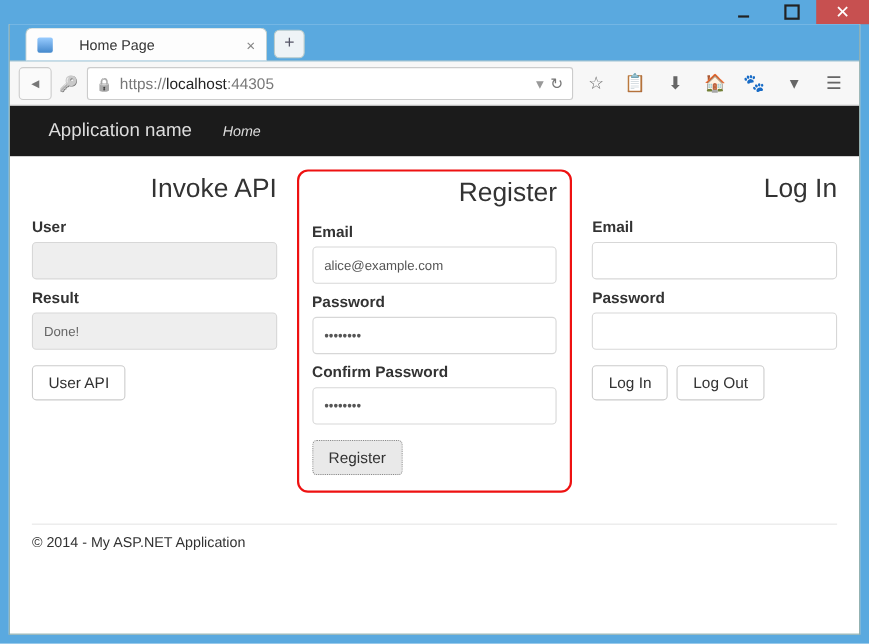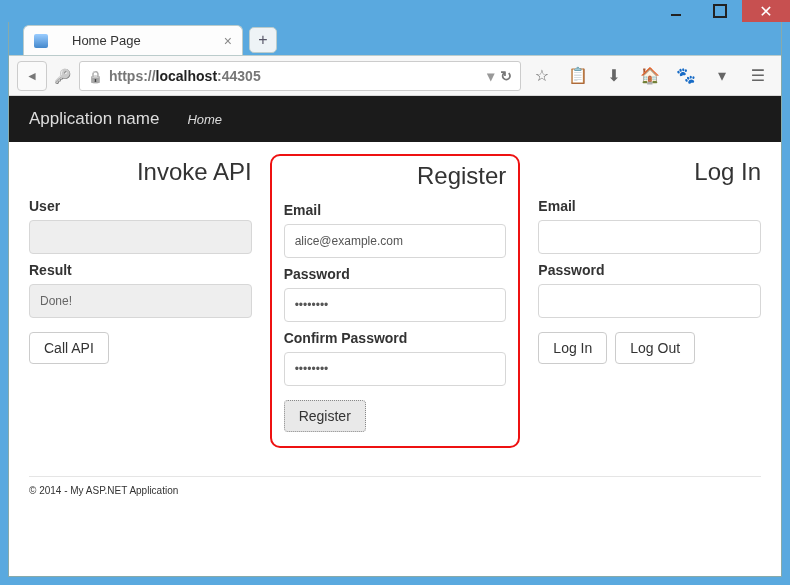--- a/index.html
+++ b/index.html
@@ -20,49 +20,49 @@
   .tab { background: #fdfdfd; border: 1px solid #bcc; border-bottom: none; border-radius: 6px 6px 0 0; height: 30px; min-width: 220px; display: flex; align-items: center; padding: 0 10px; gap: 24px; font-size: 13px; color: #333; }
   .tab .favicon { width: 14px; height: 14px; background: linear-gradient(#9cf,#48c); border-radius: 2px; }
   .tab .x { margin-left: auto; color: #888; font-size: 14px; }
   .newtab { width: 28px; height: 26px; background: #eef3f6; border: 1px solid #bcc; border-radius: 5px; display: flex; align-items: center; justify-content: center; color: #556; font-size: 16px; margin-bottom: 2px;}
 
   .toolbar { height: 40px; background: #f7f7f7; border-bottom: 1px solid #d9d9d9; display: flex; align-items: center; padding: 0 8px; gap: 6px; }
   .navbtn { width: 30px; height: 30px; border: 1px solid #ccc; border-radius: 4px; background: #fafafa; display:flex; align-items:center; justify-content:center; color:#777; }
   .navbtn.back::before { content:"◄"; font-size:12px; }
   .keyicon { width: 20px; height: 20px; display:flex; align-items:center; justify-content:center; color:#555; }
   .keyicon::before { content:"🔑"; font-size:14px; filter: grayscale(1);}
-  .urlbar { flex: 1; height: 30px; border: 1px solid #ccc; border-radius: 3px; background: #fff; display:flex; align-items:center; padding: 0 8px; gap:6px; color:#777; font-size:14px;font-weight:bold; }
+  .urlbar { flex: 1; height: 30px; border: 1px solid #ccc; border-radius: 3px; background: #fff; display:flex; align-items:center; padding: 0 8px; gap:6px; color:#777; font-size:14px; }
   .urlbar .lock::before { content:"🔒"; font-size:12px; color:#777; filter: grayscale(1);}
   .urlbar .url { flex:1; white-space:nowrap; }
   .urlbar .host { color:#222; }
   .urlbar .caret { color:#999; }
   .urlbar .reload::before { content:"↻"; color:#777; font-size:14px; }
   .ticon { width: 30px; height: 30px; display:flex; align-items:center; justify-content:center; color:#666; font-size:16px; }
 
   .content { position: absolute; top: 74px; left:0; right:0; bottom:0; overflow:auto; }
 
-  .appnav { background: #1b1b1b; color: #ccc; height: 46px; display:flex; align-items:center; padding: 0 20px; gap: 28px; font-size: 15px; }
+  .appnav { background: #1b1b1b; color: #ccc; height: 46px; display:flex; align-items:center; padding: 0 35px; gap: 28px; font-size: 15px; }
   .appnav .brand { color:#ddd; font-size:17px; }
   .appnav .link { color:#ddd; font-size:13px;font-style:italic; }
 
   .page { padding: 16px 20px 10px 20px; }
   .cols { display:flex; gap: 18px; }
   .col { flex:1; min-width:0; }
   .col.mid { border: 2px solid #e11; border-radius: 10px; padding: 6px 12px 14px 12px; margin-top:-4px; }
 
   h2 { font-size: 24px; font-weight: 400; color:#333; margin-bottom: 12px; text-align: right; }
   .fld-label { font-weight: 700; font-size: 14px; color:#333; margin: 8px 0 6px 0; display:block; }
   .inp { width: 100%; height: 34px; border: 1px solid #d7d7d7; background:#fff; border-radius:4px; padding: 6px 10px; font-size:12px; color:#555; }
   .inp.readonly { background:#eee; color:#666; }
   .btnrow { display:flex; gap:8px; margin-top:14px; }
   .btn2 { border:1px solid #ccc; background:#fff; border-radius:4px; padding:7px 14px; font-size:14px; color:#333; cursor:pointer; }
   .btn2.active { background:#e9e9e9; border:1px dotted #888; }
 
   hr.footer { margin: 28px 0 8px 0; border:none; border-top:1px solid #e5e5e5; }
-  .footer-text { font-size:10px; color:#333; padding-bottom:6px;}
+  .footer-text { font-size:13px; color:#333; padding-bottom:6px;}
 </style>
 </head>
 <body>
 
 <div class="window">
   <div class="titlebar">
     <div class="btn min"></div>
     <div class="btn max"></div>
     <div class="btn close"></div>
   </div>
@@ -106,21 +106,21 @@
       <div class="page">
         <div class="cols">
 
           <div class="col">
             <h2>Invoke API</h2>
             <label class="fld-label">User</label>
             <input class="inp readonly" readonly="" value="" style="">
             <label class="fld-label">Result</label>
             <input class="inp readonly" readonly="" value="Done!" style="">
             <div class="btnrow">
-              <button class="btn2">Call API</button>
+              <button class="btn2">User API</button>
             </div>
           </div>
 
           <div class="col mid">
             <h2>Register</h2>
             <label class="fld-label">Email</label>
             <input class="inp" value="alice@example.com" style="">
             <label class="fld-label">Password</label>
             <input class="inp" value="••••••••" style="">
             <label class="fld-label">Confirm Password</label>

